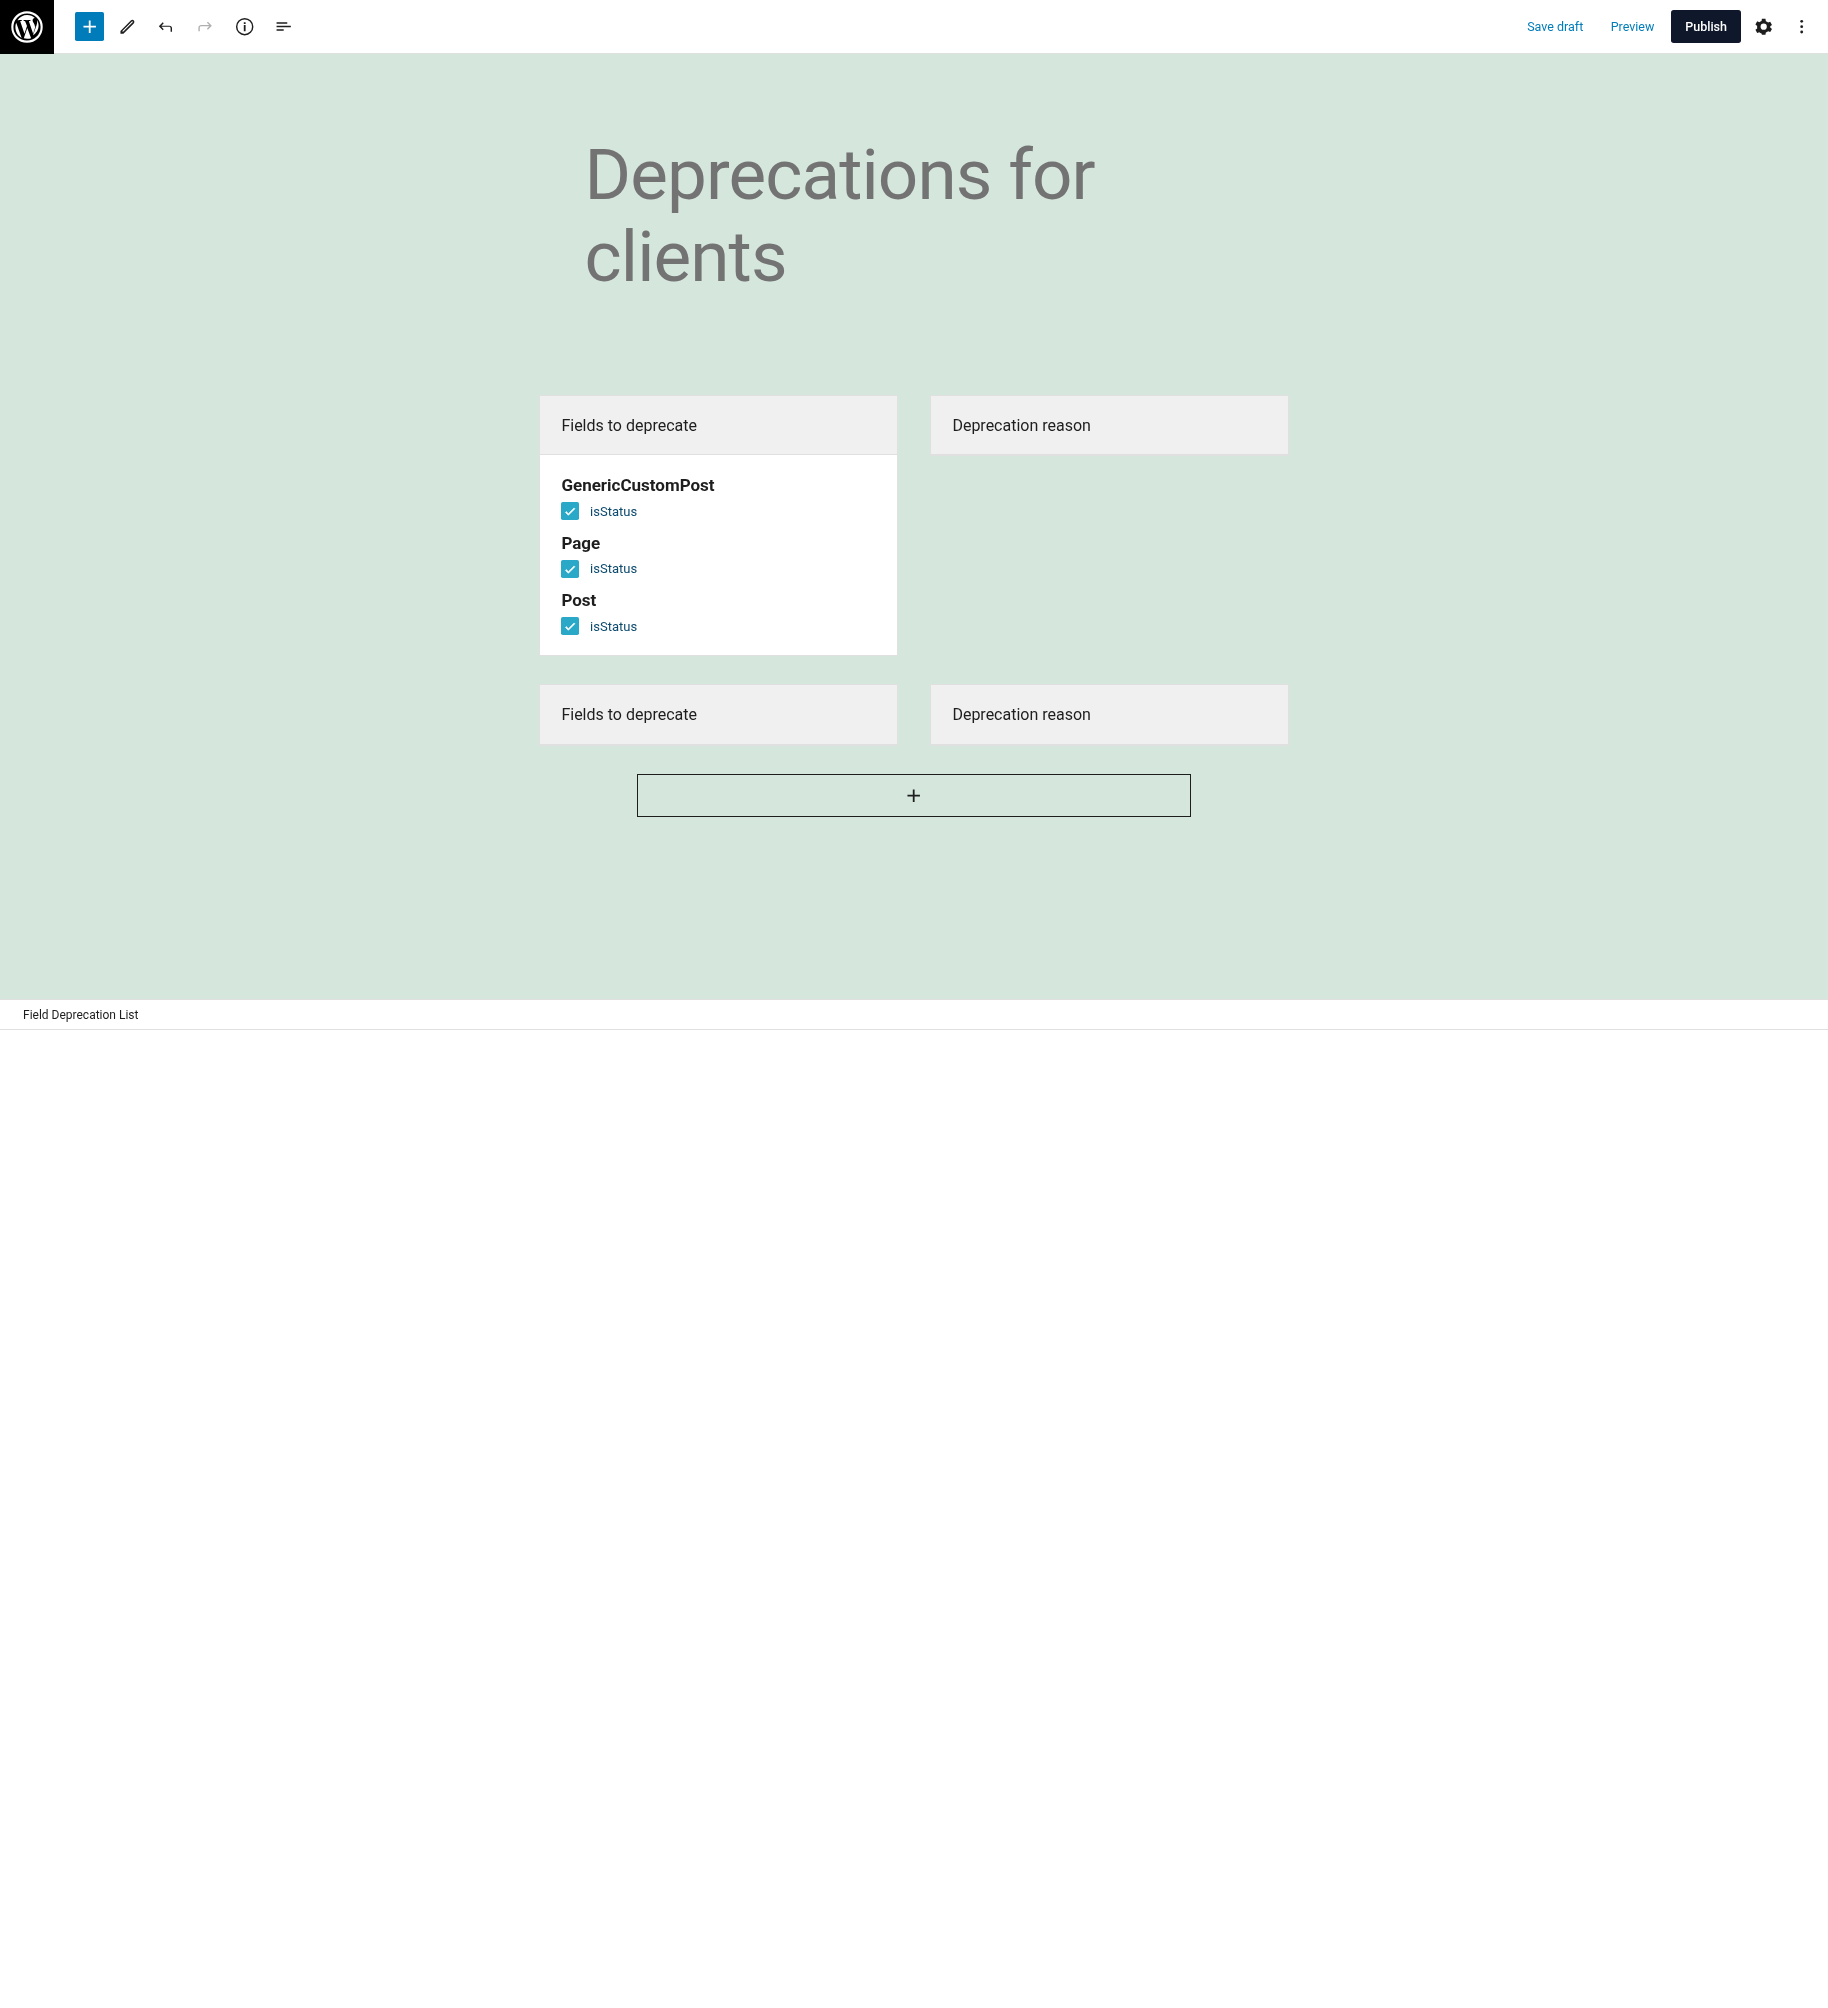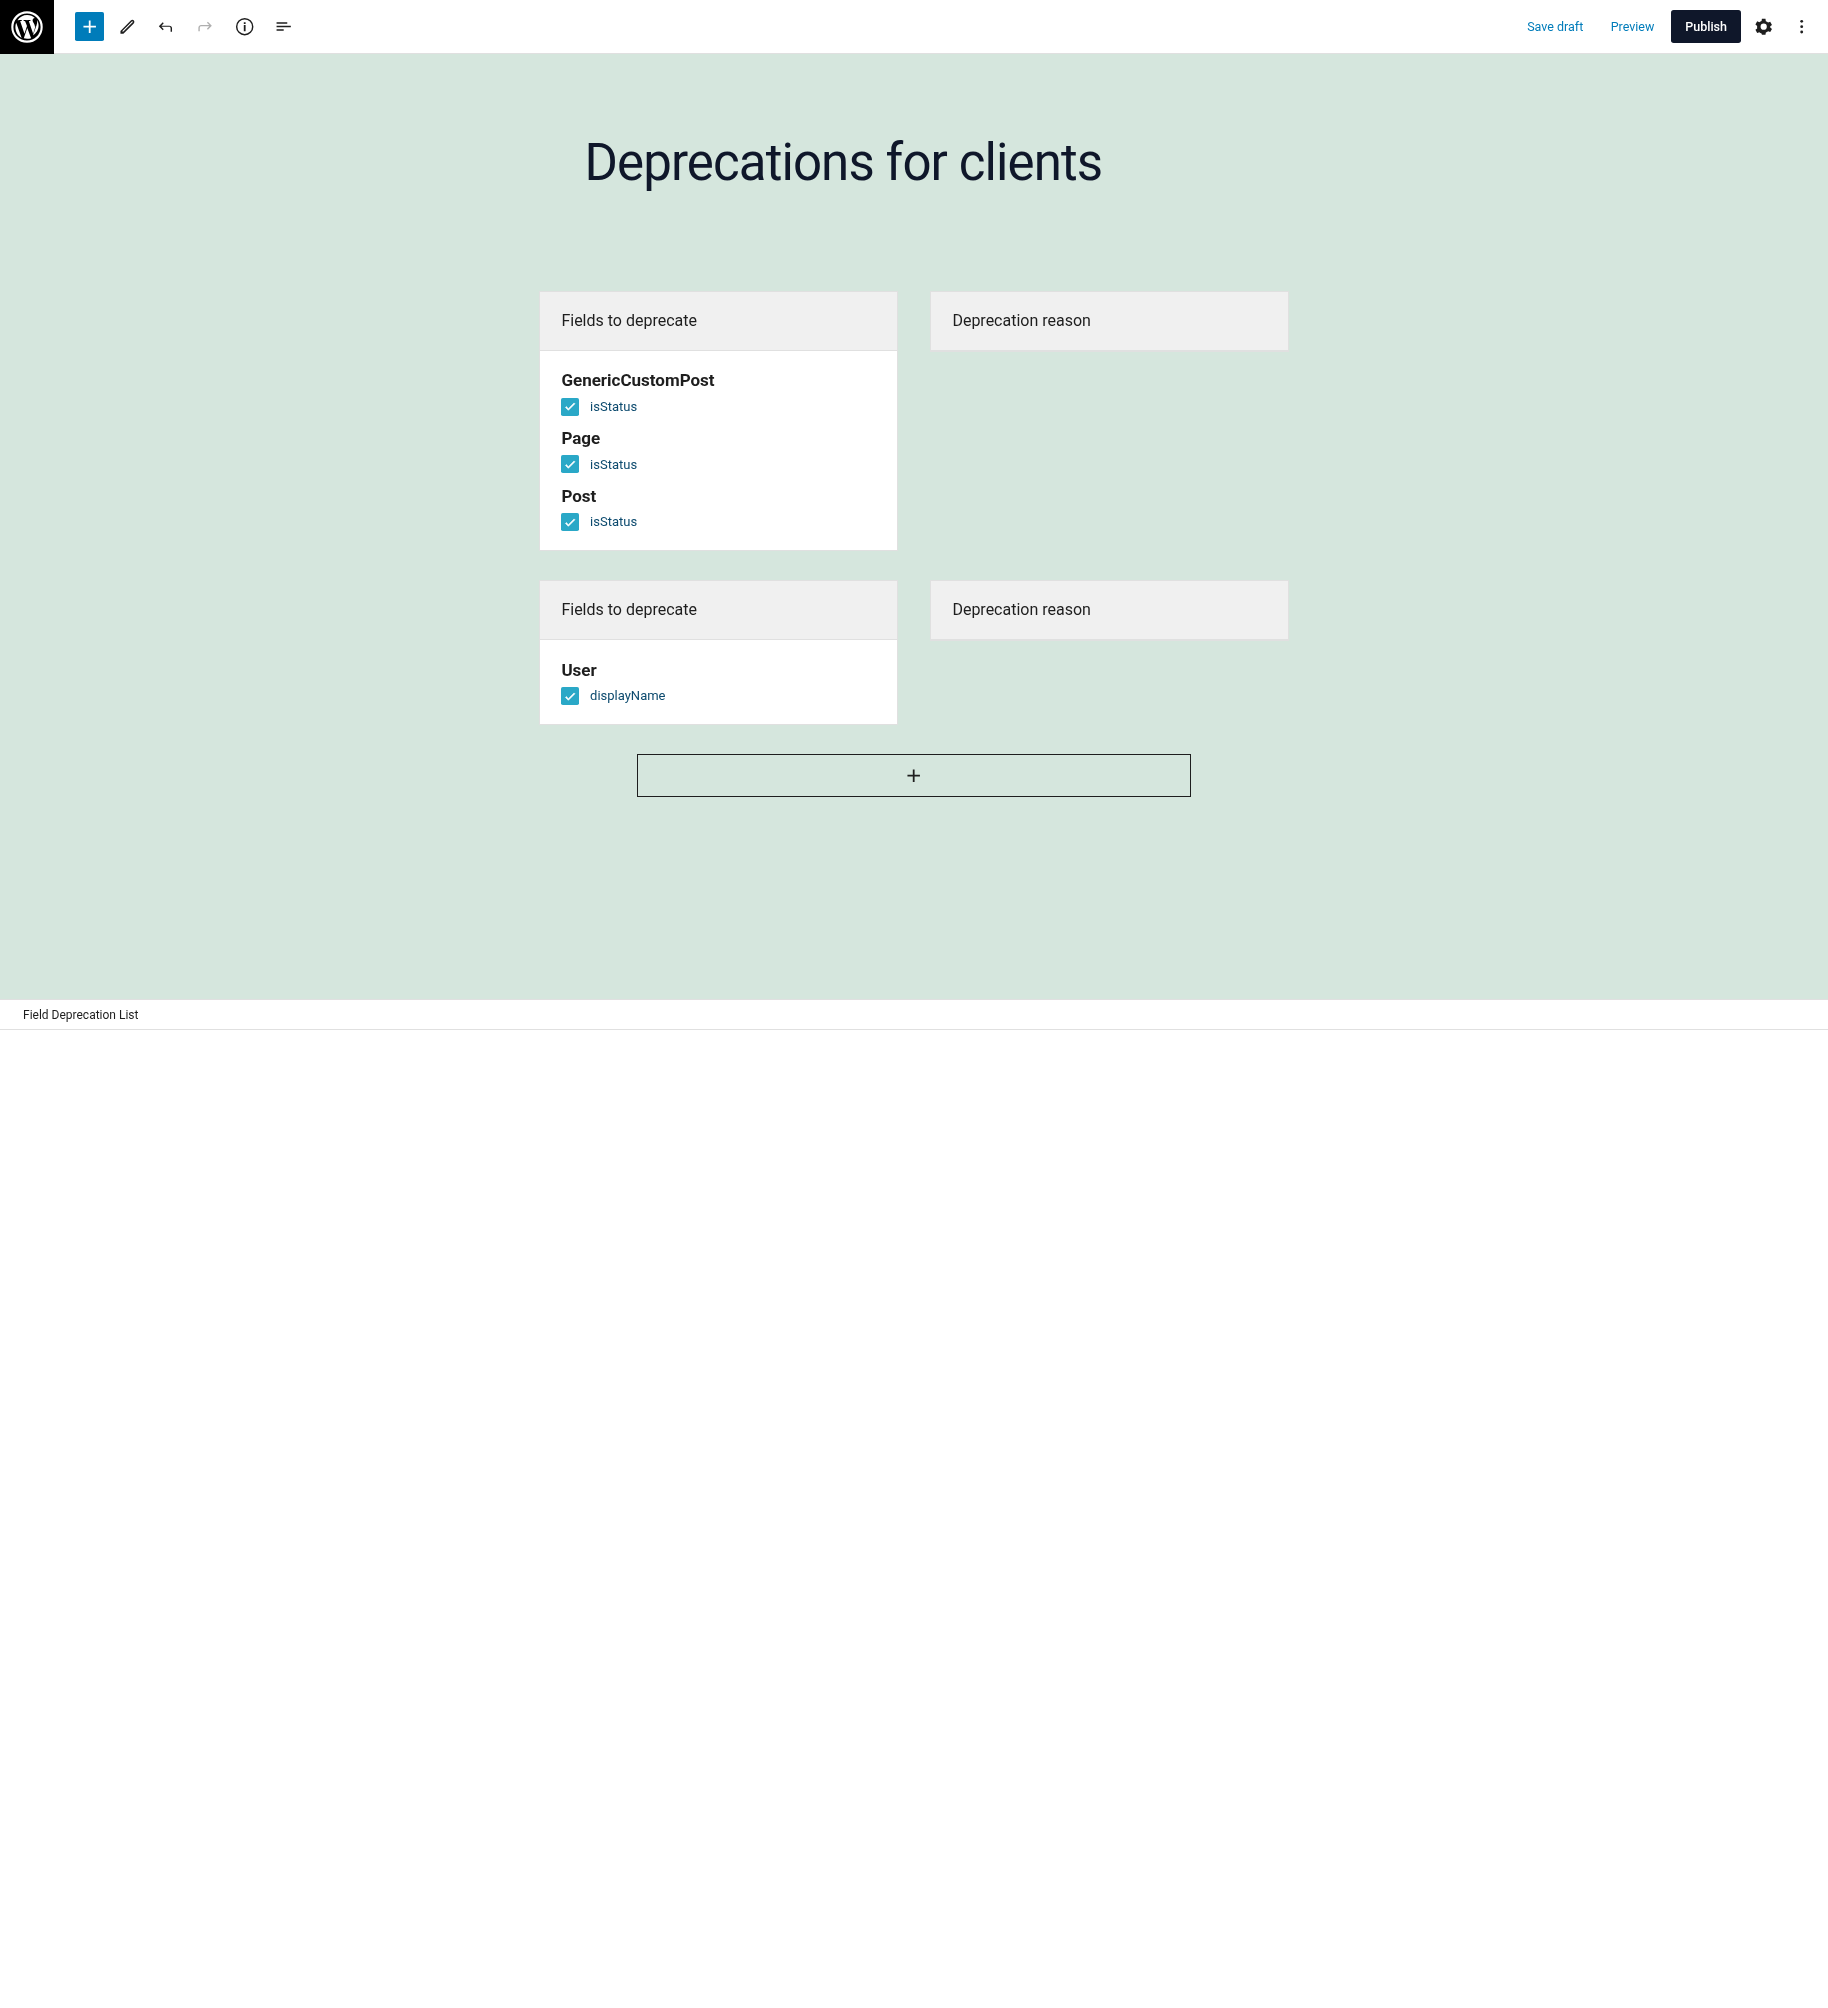--- a/index.html
+++ b/index.html
@@ -12,21 +12,21 @@
 .add-block-btn { width: 28.5px; height: 28.5px; background: #007cba; border-radius: 1.8px; display: flex; align-items: center; justify-content: center; cursor: pointer; }
 .icon-btn { width: 32px; height: 32px; display: flex; align-items: center; justify-content: center; cursor: pointer; border-radius: 1.8px; }
 .icon-btn.disabled { opacity: .35; cursor: default; }
 .toolbar-spacer { flex: 1; }
 .toolbar-right { display: flex; align-items: center; gap: 6px; padding-right: 10.7px; }
 .link-btn { color: #007cba; font-size: 12.5px; padding: 7.1px 10.7px; cursor: pointer; border-radius: 1.8px; }
 .publish-btn { background: #0f172a; color: #fff; font-size: 12.5px; padding: 9px 14.3px; border-radius: 2.7px; cursor: pointer; font-weight: 500; }
 
 .canvas { background: #d5e6dd; min-height: 945px; padding: 80px 0 116px; }
 .title-wrap { max-width: 677px; margin: 0 auto 98px; padding: 0 9px; }
-.post-title { font-size: 51px; font-weight: 400; line-height: 1.15; color: #0f172a; letter-spacing: -0.9px; }
+.post-title { font-size: 71px; font-weight: 400; line-height: 1.15; color: #737373; letter-spacing: -0.9px; }
 
 .cards-row { display: flex; gap: 32px; max-width: 750px; margin: 0 auto 28.5px; padding: 0 0; }
 .card { background: #fff; border: 0.9px solid #e0e0e0; flex: 1; }
 .card-header { background: #f0f0f0; padding: 19.6px 21.4px; font-size: 16px; color: #1e1e1e; border-bottom: 0.9px solid #e0e0e0; }
 .card-body { padding: 19.6px 21.4px; }
 .type-name { font-size: 17px; font-weight: 700; margin-bottom: 7.1px; }
 .type-block + .type-block { margin-top: 12.5px; }
 .field-row { display: flex; align-items: center; gap: 10.7px; font-size: 13px; color: #0c4a6e; }
 .checkbox { width: 18px; height: 18px; background: #2aa8c7; border-radius: 1.8px; display: flex; align-items: center; justify-content: center; flex-shrink: 0; cursor: pointer; }
 .reason-text { font-size: 16px; }
@@ -144,33 +144,20 @@
             </div>
           </div>
         </div>
         <div class="card" style="align-self: flex-start;">
           <div class="card-header">Deprecation reason</div>
         </div>
       </div>
       <div class="cards-row">
         <div class="card">
           <div class="card-header">Fields to deprecate</div>
-          <div class="card-body">
-            <div class="type-block">
-              <div class="type-name">User</div>
-              <div class="field-row">
-                <div class="checkbox">
-                  <svg width="14.3" height="14.3" viewBox="0 0 24 24">
-                    <path fill="#fff" stroke="#fff" stroke-width="1" d="M9 16.2l-3.5-3.5-1.4 1.4L9 19 20 8l-1.4-1.4z"></path>
-                  </svg>
-                </div>
-                <span>displayName</span>
-              </div>
-            </div>
-          </div>
         </div>
         <div class="card" style="align-self: flex-start;">
           <div class="card-header">Deprecation reason</div>
         </div>
       </div>
     </div>
 
   <div class="appender-wrap">
     <div class="appender">
       <svg width="21.4" height="21.4" viewBox="0 0 24 24">

